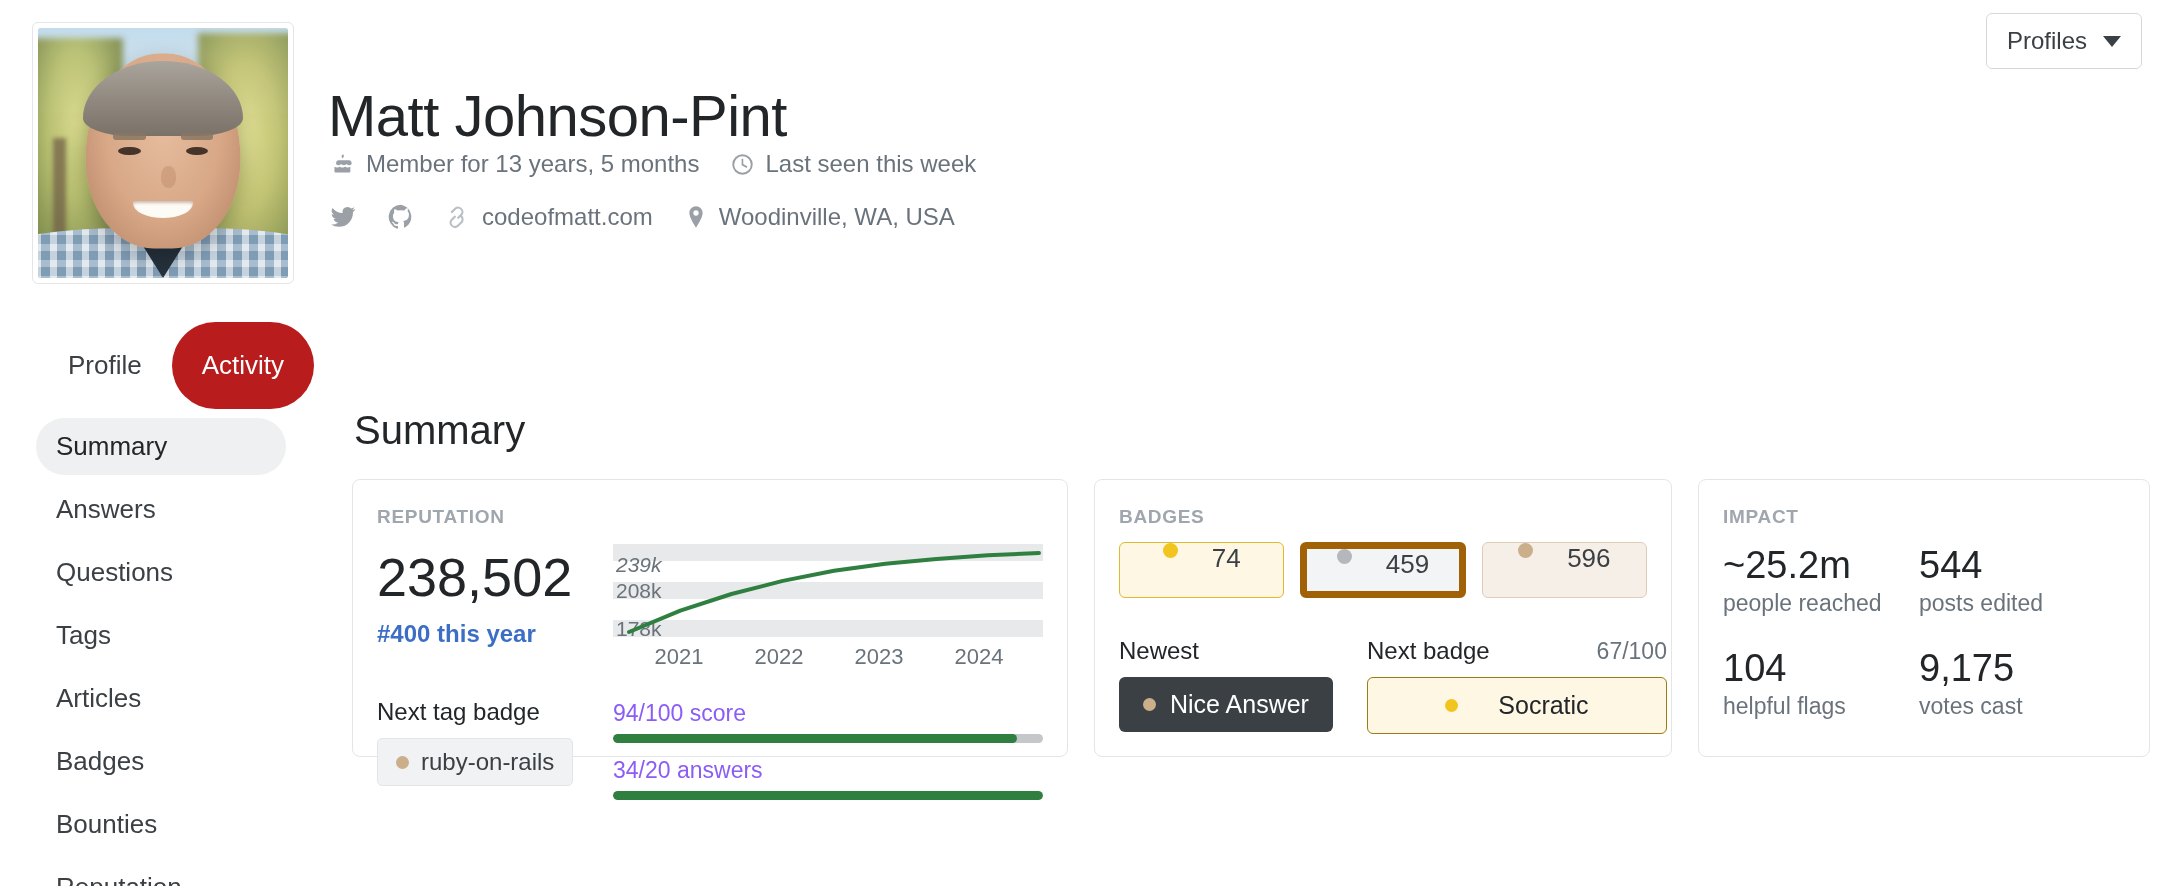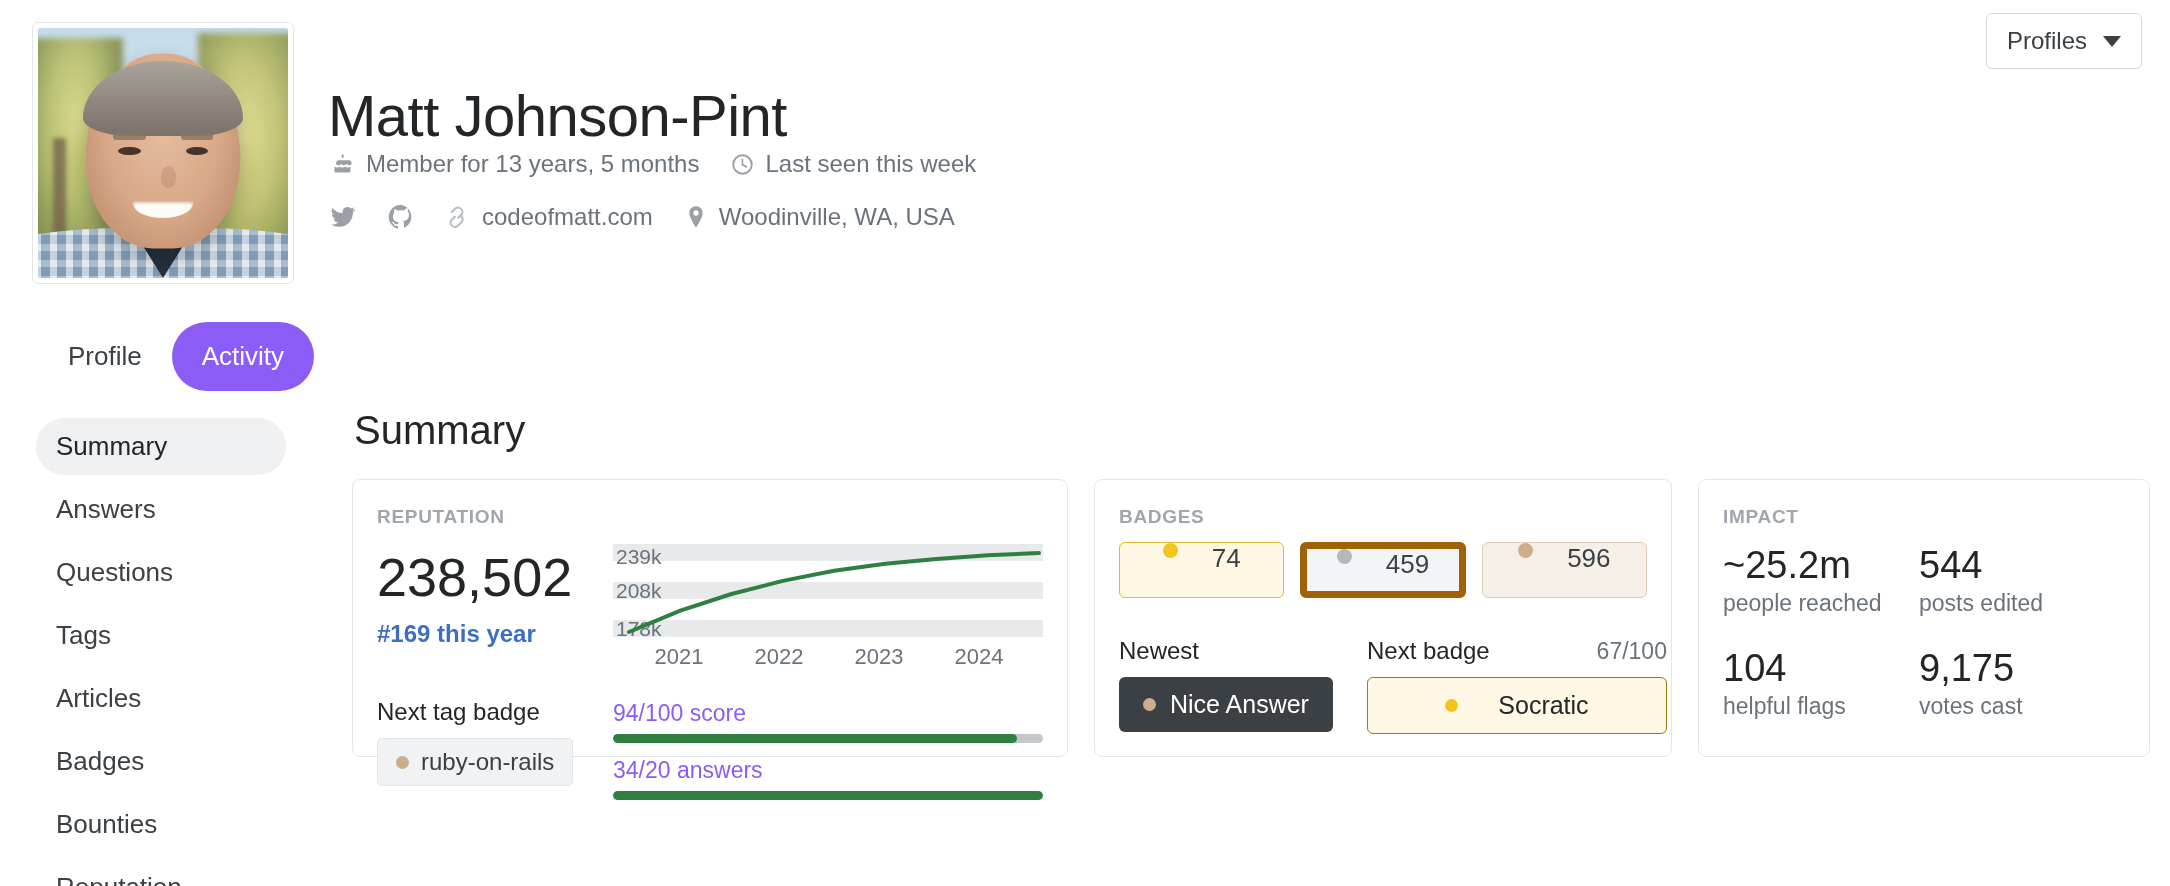--- a/index.html
+++ b/index.html
@@ -107,21 +107,21 @@
   }
   .caret { width:0; height:0; border-left:9px solid transparent;
            border-right:9px solid transparent; border-top:11px solid #3b4045; }
 
   
   .tabs { position:absolute; left: 46px; top: 322px; display:flex; align-items:center; gap: 8px; }
   .tab {
     font-size: 26px; color:#3b4045; padding: 12px 22px;
     border-radius: 999px; text-decoration:none; cursor:pointer;
   }
-  .tab.active { background:#8b5cf6; color:#ffffff; padding: 19px 30px; }
+  .tab.active { background:#b91c1c; color:#ffffff; padding: 28px 30px; }
 
   
   .sidebar { position:absolute; left: 36px; top: 418px; width: 250px; }
   .side-item {
     display:block; font-size: 26px; color:#3b4045;
     padding: 13px 20px; border-radius: 999px; margin-bottom: 6px;
     text-decoration:none; cursor:pointer;
   }
   .side-item.active { background:#eff0f1; color:#232629; }
 
@@ -313,29 +313,29 @@
     <h2 class="section-title">Summary</h2>
 
     <div class="cards">
 
       <div class="card card-rep">
         <div class="card-label">REPUTATION</div>
 
         <div class="rep-top">
           <div class="rep-left">
             <div class="rep-value">238,502</div>
-            <a class="rep-rank">#169 this year</a>
+            <a class="rep-rank">#400 this year</a>
           </div>
 
           <div class="rep-chart">
             <div class="chart-box">
               <div class="chart-band" style="top: 0px;"></div>
               <div class="chart-band" style="top: 38px;"></div>
               <div class="chart-band" style="top: 76px;"></div>
-              <div class="ytick" style="top: 4px;">239k</div>
+              <div class="ytick" style="top: 12px; font-style: italic;">239k</div>
               <div class="ytick" style="top: 38px;">208k</div>
               <div class="ytick" style="top: 76px;">178k</div>
               <svg class="chart-svg" viewBox="0 0 430 96" preserveAspectRatio="none">
                 <polyline id="rep-line" fill="none" stroke="#2f8040" stroke-width="4" stroke-linecap="round" stroke-linejoin="round" points="16.0,88.0 67.3,66.6 118.5,50.0 169.8,36.9 221.0,26.8 272.3,19.7 323.5,14.9 374.8,11.3 426.0,9.0"></polyline>
               </svg>
             </div>
             <div class="xaxis">
               <div class="xtick">2021</div>
               <div class="xtick">2022</div>
               <div class="xtick">2023</div>

